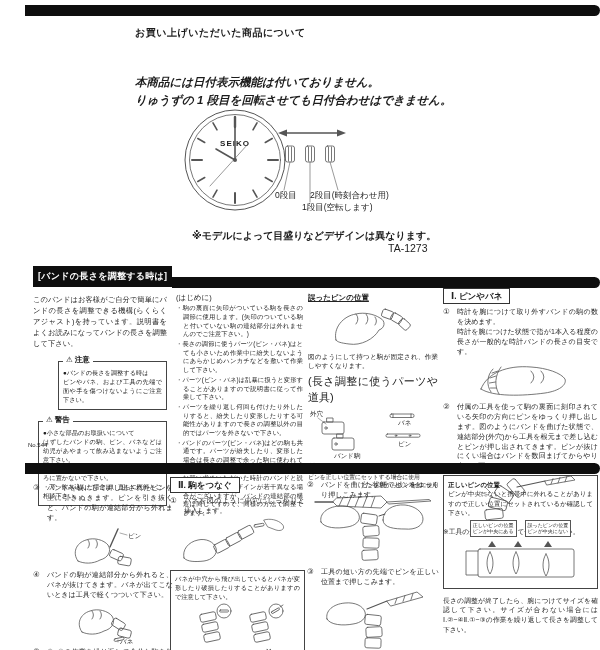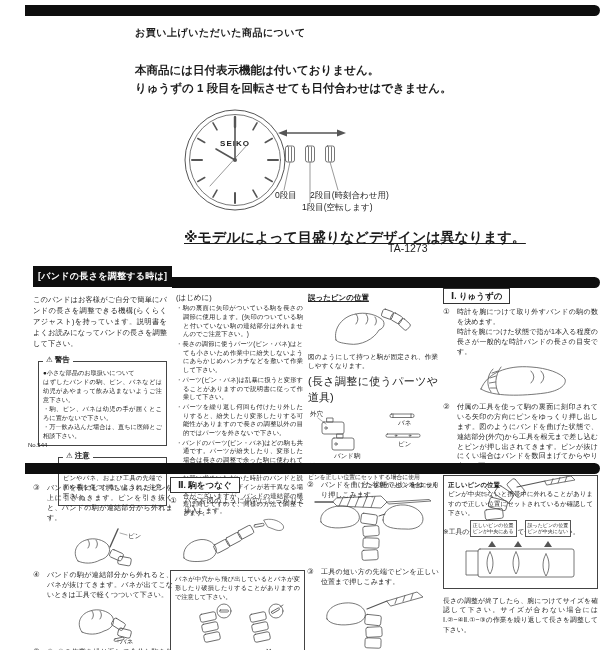--- a/index.html
+++ b/index.html
@@ -36,21 +36,21 @@
   .marksrow{display:flex;justify-content:space-around;font-size:10px;margin-top:1px;}
   .smalltxt{font-size:5.8px;line-height:1.35;}
 </style>
 </head>
 <body>
 
 <div class="abs bar" style="left:25px;top:5px;width:575px;"></div>
 
 <div class="abs pagetitle" style="left:135px;top:26px;">お買い上げいただいた商品について</div>
 
-<div class="abs" style="left:135px;top:62px;">
+<div class="abs" style="left:135px;top:74px;font-style:italic;">
   <div class="prodnote">本商品には日付表示機能は付いておりません。</div>
   <div class="prodnote">りゅうずの 1 段目を回転させても日付合わせはできません。</div>
 </div>
 
 <svg class="abs art" style="left:180px;top:104px;" width="250" height="116" viewBox="0 0 250 116">
   <circle cx="55" cy="54" r="50" stroke-width="1"></circle>
   <circle cx="55" cy="54" r="45.5"></circle>
 
   <line x1="55" y1="11" x2="55" y2="21" stroke-width="2.4"></line>
   <line x1="77" y1="16.9" x2="73" y2="23.8" stroke-width="1.6"></line>
@@ -92,48 +92,48 @@
   </g>
 
   <line x1="110" y1="56" x2="104" y2="84" stroke-width=".6"></line>
   <line x1="130" y1="56" x2="130" y2="96" stroke-width=".6"></line>
   <line x1="150" y1="56" x2="158" y2="84" stroke-width=".6"></line>
   <text x="95" y="92" font-size="8.5">0段目</text>
   <text x="130" y="92" font-size="8.5">2段目(時刻合わせ用)</text>
   <text x="122" y="104" font-size="8.5">1段目(空転します)</text>
 </svg>
 
-<div class="abs" style="left:184px;top:229px;font-size:14px;font-weight:600;text-decoration:underline;">※モデルによって目盛りなどデザインは異なります。</div>
+<div class="abs" style="left:192px;top:229px;font-size:10px;font-weight:600;">※モデルによって目盛りなどデザインは異なります。</div>
 <div class="abs" style="left:388px;top:242px;font-size:10.5px;">TA-1273</div>
 
 <div class="abs secheader" style="left:33px;top:266px;">[バンドの長さを調整する時は]</div>
 <div class="abs bar" style="left:172px;top:277px;width:428px;"></div>
 
 <div class="col" style="left:33px;top:295px;width:134px;font-size:7.3px;line-height:1.5;">
   <div>このバンドはお客様がご自分で簡単にバンドの長さを調整できる機構(らくらくアジャスト)を持っています。説明書をよくお読みになってバンドの長さを調整して下さい。</div>
+
+  <div class="wbox" style="margin-left:25px;">
+    <div class="wtag">
+      <span>⚠</span>
+      <span>注意</span>
+    </div>
+    <div>●バンドの長さを調整する時は</div>
+    <div>ピンやバネ、および工具の先端で面や手を傷つけないようにご注意下さい。</div>
+  </div>
 
   <div class="wbox" style="margin-left:5px;">
     <div class="wtag">
       <span>⚠</span>
       <span>警告</span>
     </div>
     <div>●小さな部品のお取扱いについて</div>
     <div>はずしたバンドの駒、ピン、バネなどは幼児があやまって飲み込まないようご注意下さい。</div>
     <div>・駒、ピン、バネは幼児の手が届くところに置かないで下さい。</div>
     <div>・万一飲み込んだ場合は、直ちに医師とご相談下さい。</div>
   </div>
-
-  <div class="wbox" style="margin-left:25px;">
-    <div class="wtag">
-      <span>⚠</span>
-      <span>注意</span>
-    </div>
-    <div>●バンドの長さを調整する時は</div>
-    <div>ピンやバネ、および工具の先端で面や手を傷つけないようにご注意下さい。</div>
-  </div>
 </div>
 <div class="abs" style="left:28px;top:442px;font-size:6px;">No.544</div>
 
 <div class="col" style="left:176px;top:293px;width:127px;font-size:6.3px;line-height:1.38;">
   <div style="font-size:7.5px;margin-bottom:1px;">(はじめに)</div>
   <div class="blt">駒の裏面に矢印がついている駒を長さの調節に使用します。(矢印のついている駒と付いていない駒の連結部分は外れませんのでご注意下さい。)</div>
   <div class="blt">長さの調節に使うパーツ(ピン・バネ)はとても小さいため作業中に紛失しないようにあらかじめハンカチなどを敷いて作業して下さい。</div>
   <div class="blt">パーツ(ピン・バネ)は乱暴に扱うと変形することがありますので説明書に従って作業して下さい。</div>
   <div class="blt">パーツを繰り返し何回も付けたり外したりすると、紛失したり変形したりする可能性がありますので長さの調整以外の目的ではパーツを外さないで下さい。</div>
   <div class="blt">バンドのパーツ(ピン・バネ)はどの駒も共通です。パーツが紛失したり、変形した場合は長さの調整で余った駒に使われているパーツを使用していただけます。</div>
@@ -187,21 +187,21 @@
       <line x1="42" y1="5" x2="38" y2="14.5"></line>
     <line x1="50" y1="5" x2="46" y2="15"></line>
       <line x1="58" y1="4.8" x2="54" y2="15"></line>
     <line x1="66" y1="4.5" x2="62" y2="15.3"></line>
     <line x1="6" y1="10" x2="24" y2="10" stroke-width="1.4"></line>
     <polygon points="78,10 120,7.5 122,9 80,12"></polygon>
   </svg>
 </div>
 
 <div class="col" style="left:443px;top:288px;width:155px;">
-  <span class="h-boxed">Ⅰ. りゅうずの</span>
+  <span class="h-boxed">Ⅰ. ピンやバネ</span>
 
   <div class="step">
     <span class="stepnum">①</span>
     <span class="steptxt">時計を腕につけて取り外すバンドの駒の数を決めます。
 時計を腕につけた状態で指が1本入る程度の長さが一般的な時計バンドの長さの目安です。</span>
   </div>
 
   <svg class="art" width="96" height="40" viewBox="0 0 96 40">
     <path d="M8,30 C14,14 34,6 58,8 C74,9 88,14 92,20 C94,26 86,32 72,34 C50,37 20,38 8,30 Z"></path>
     <path d="M20,10 C14,16 13,26 18,33 M28,8 C22,16 21,27 26,35"></path>

